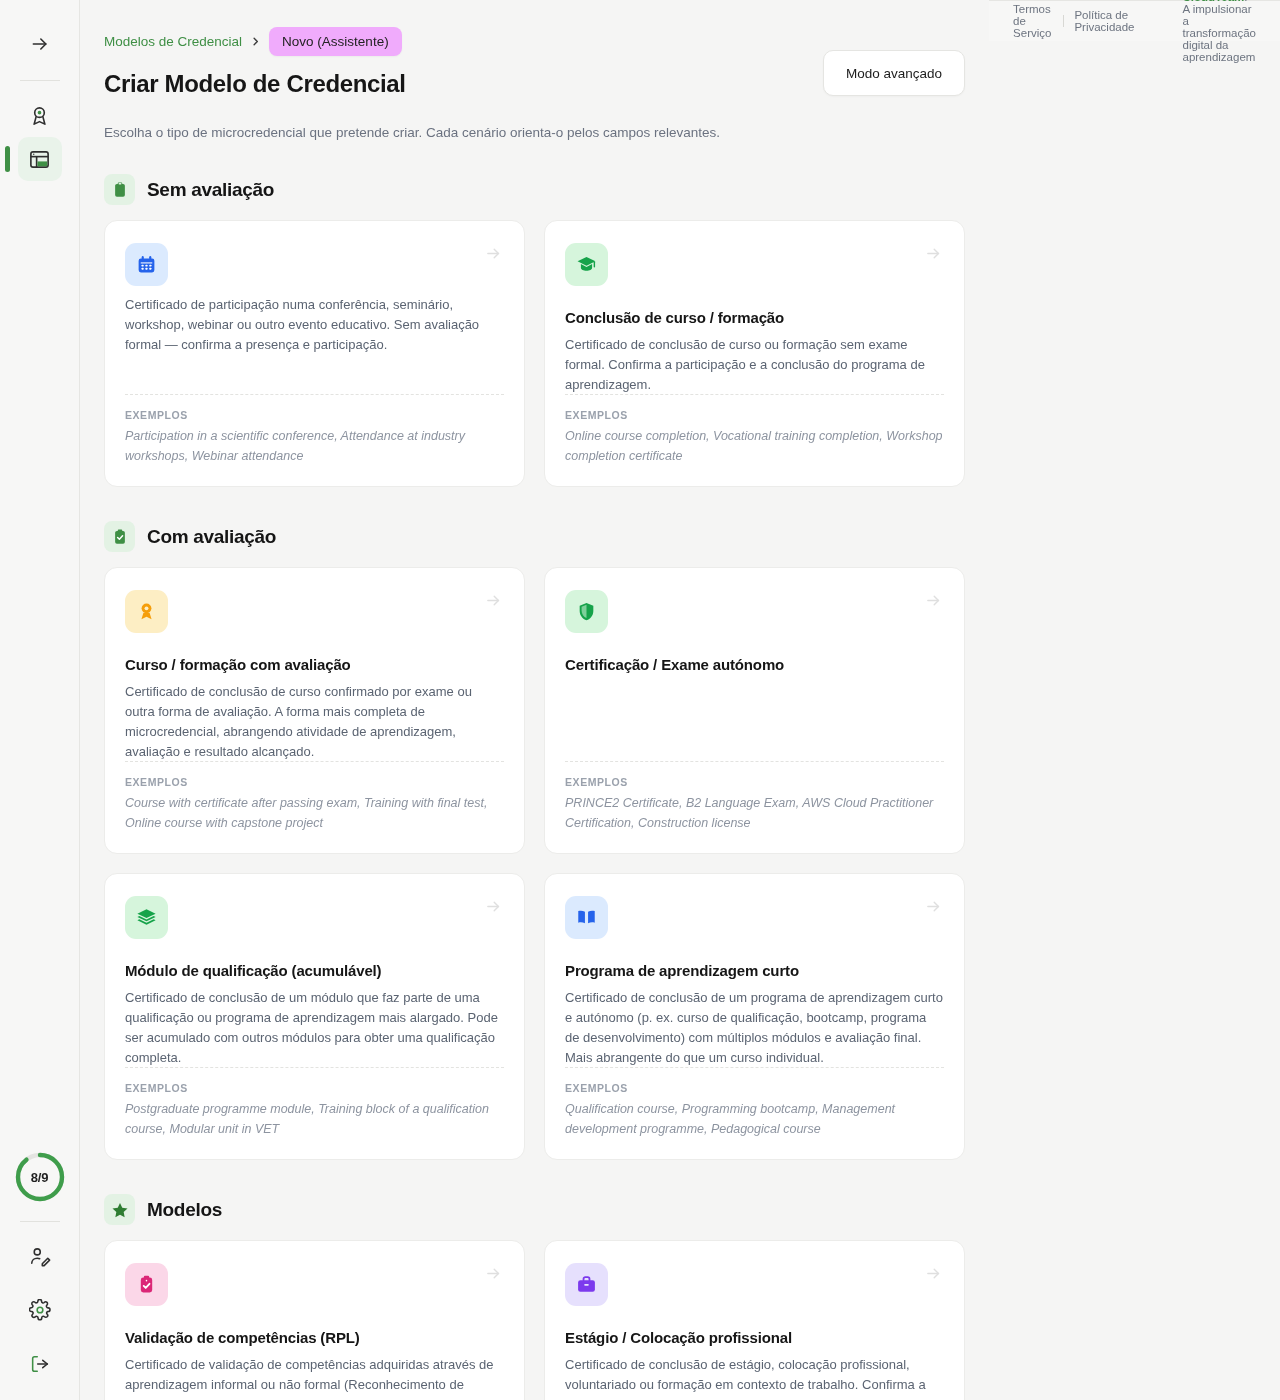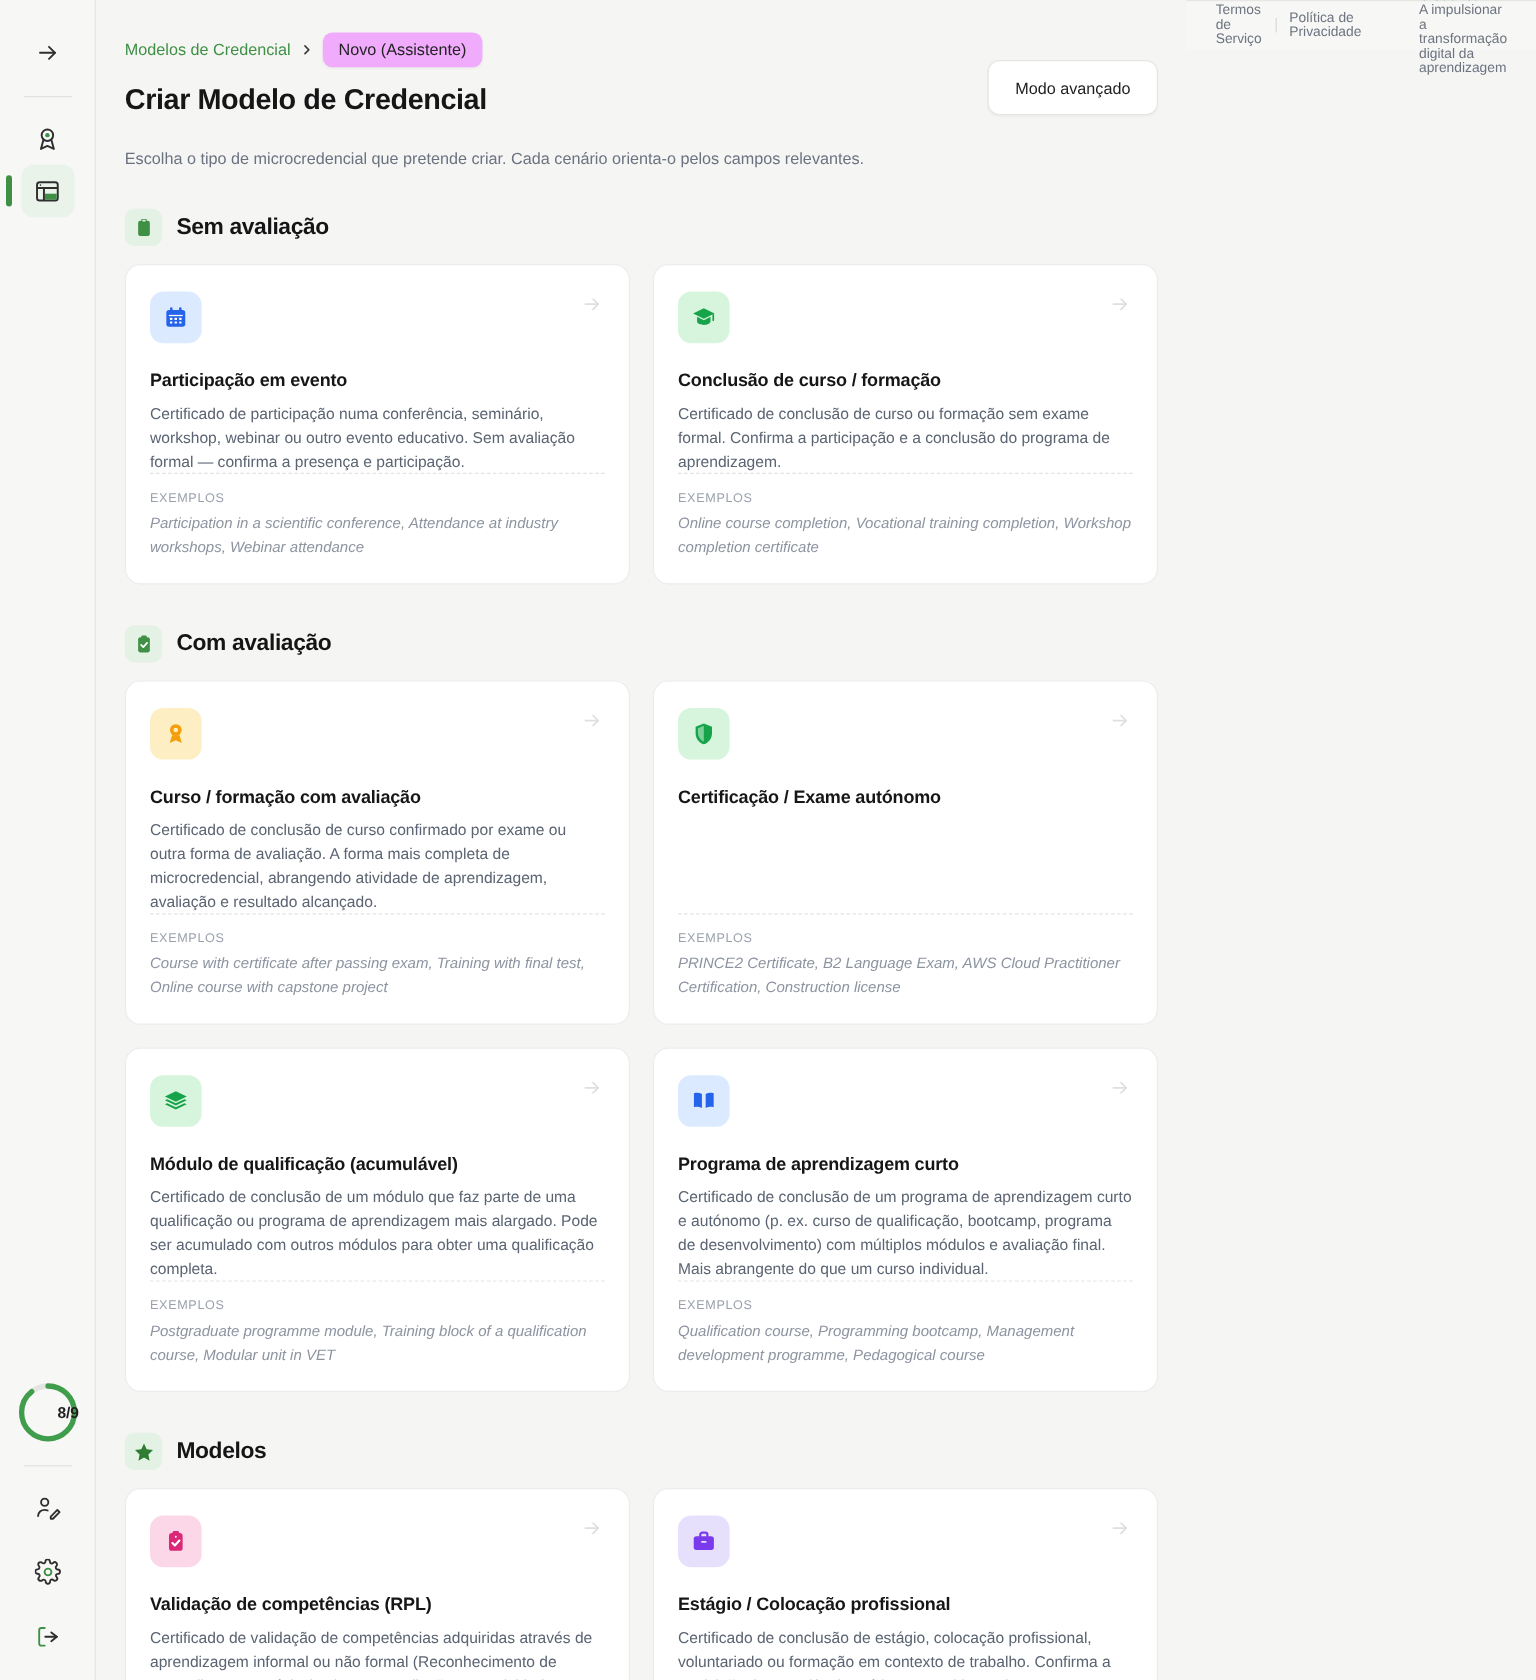--- a/index.html
+++ b/index.html
@@ -76,21 +76,21 @@
   }
 
   .side-gap { flex: 1 1 auto; }
 
   .progress-ring {
     width: 52px;
     height: 52px;
     position: relative;
     display: flex;
     align-items: center;
-    justify-content: flex-end;
+    justify-content: center;
     margin-bottom: 4px;
   }
   .progress-ring svg { position: absolute; top: 0; left: 0; transform: rotate(-90deg); }
   .progress-ring span {
     font-size: 13px;
     font-weight: 700;
     color: #1f1f1f;
     letter-spacing: -0.2px;
     z-index: 1;
   }
@@ -258,21 +258,21 @@
   }
 
   .card-sep {
     border-top: 1px dashed #e3e3e0;
     margin-top: auto;
     padding-top: 0;
   }
 
   .ex-label {
     font-size: 10.5px;
-    font-weight: 400;
+    font-weight: 700;
     letter-spacing: 0.55px;
     color: #9aa1ac;
     margin-top: 14px;
   }
 
   .ex-text {
     font-size: 12.5px;
     font-style: italic;
     line-height: 1.6;
     color: #8d94a0;
@@ -433,21 +433,20 @@
                   <g fill="#ffffff">
                     <rect x="6.4" y="12.3" width="2.3" height="2.1" rx="0.5"></rect>
                     <rect x="10.8" y="12.3" width="2.3" height="2.1" rx="0.5"></rect>
                     <rect x="15.2" y="12.3" width="2.3" height="2.1" rx="0.5"></rect>
                     <rect x="6.4" y="15.8" width="2.3" height="2.1" rx="0.5"></rect>
                     <rect x="10.8" y="15.8" width="2.3" height="2.1" rx="0.5"></rect>
                     <rect x="15.2" y="15.8" width="2.3" height="2.1" rx="0.5"></rect>
                   </g>
                 </svg>
               </div>
-              <div class="card-title">Participação em evento</div>
               <div class="card-desc">Certificado de participação numa conferência, seminário, workshop, webinar ou outro evento educativo. Sem avaliação formal — confirma a presença e participação.</div>
               <div class="card-sep"></div>
               <div class="ex-label">EXEMPLOS</div>
               <div class="ex-text">Participation in a scientific conference, Attendance at industry workshops, Webinar attendance</div>
             </div>
             <div class="card">
               <div class="card-arrow"><svg width="17" height="17" viewBox="0 0 24 24" fill="none" stroke="#dfdfdf" stroke-width="2" stroke-linecap="round" stroke-linejoin="round">
                   <line x1="4" y1="12" x2="19" y2="12"></line>
                   <polyline points="13 6 19 12 13 18"></polyline>
                 </svg></div>

